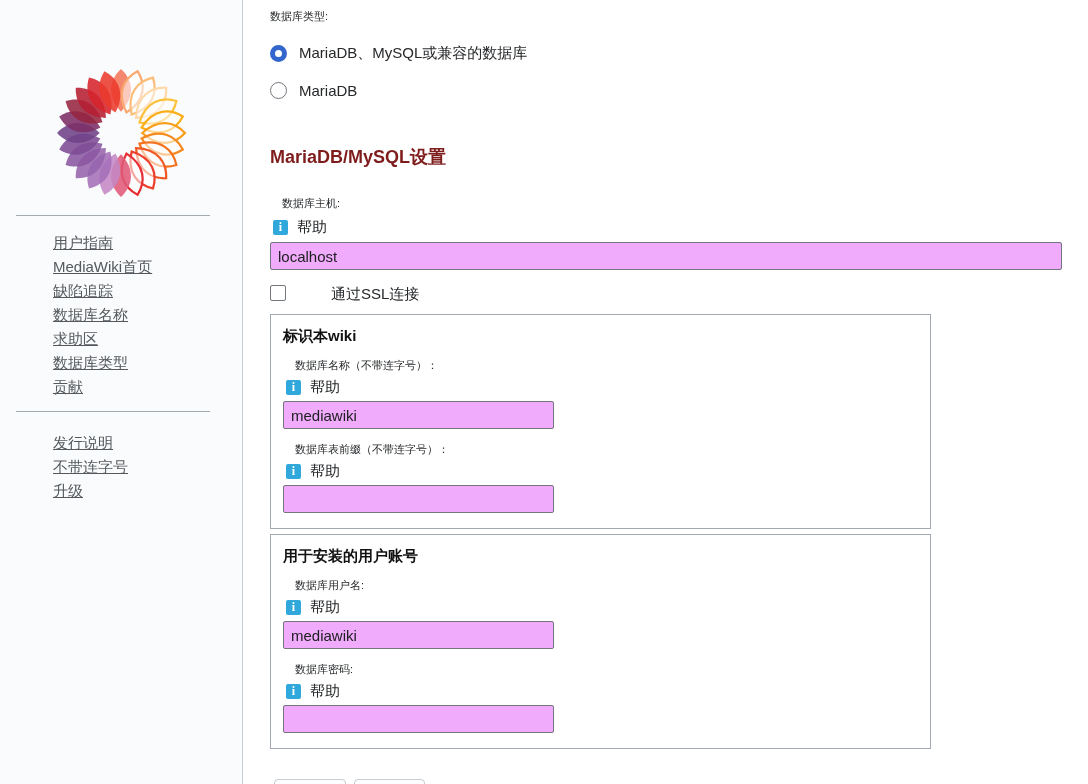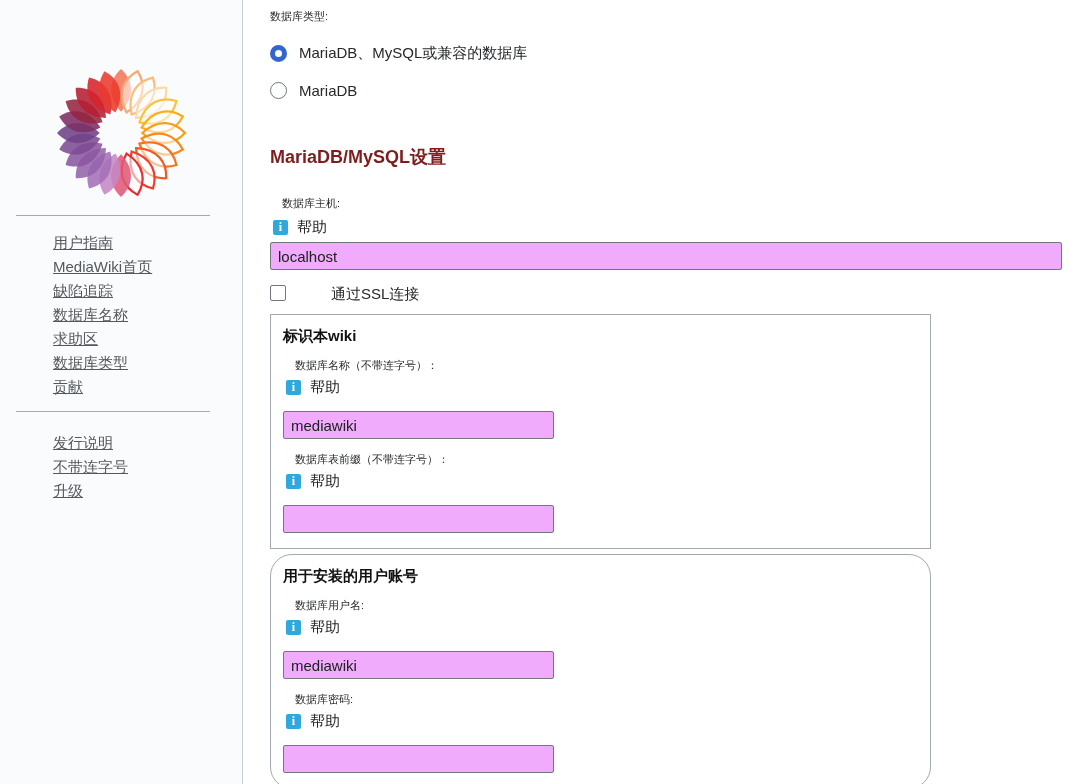--- a/index.html
+++ b/index.html
@@ -54,34 +54,34 @@
   }
   .help-row span.help-text { margin-left:9px; font-size:15px; color:#26282a; }
 
   input[type=text], input[type=password] {
     height:28px; border:1px solid #72777d; border-radius:2px;
     padding:0 7px; font-size:15px; color:#202122; background:#f0abfc;
     font-family:"Liberation Sans","DejaVu Sans",sans-serif; outline:none;
     display:block;
   }
   .input-wide { width:792px; margin-top:6px; }
-  .input-small { width:271px; margin-top:15px; }
+  .input-small { width:271px; margin-top:5px; }
 
   .check-row { display:flex; margin-top:15px; height:19px;gap:36px; }
   .checkbox {
     width:16px; height:16px; border:1px solid #72777d; border-radius:2px;
     background:#fff; display:inline-block; flex:none;
   }
   .check-row label { margin-left:9px; font-size:15px; }
 
   .fieldset {
     width:661px; border:1px solid #a2a9b1; background:#fff;
     padding:12px 12px 15px; margin-top:10px;
   }
-  .fieldset + .fieldset { margin-top:5px;border-radius:22px; }
+  .fieldset + .fieldset { margin-top:5px; }
   .legend { font-weight:bold; font-size:15px; color:#111; line-height:18px; }
   .fieldset .lbl { margin-top:11px; }
   .fieldset .help-row { margin-top:4px; }
 
   .button-row { margin-top:30px; display:flex; gap:8px; padding-left:4px; }
   .btn {
     display:inline-block; border:1px solid #c8ccd1; border-radius:4px;
     background:#fcfdfe; padding:4px 11px 5px; font-size:14.5px; font-weight:bold;
     cursor:pointer; line-height:19px;
     font-family:"Liberation Sans","DejaVu Sans",sans-serif;

